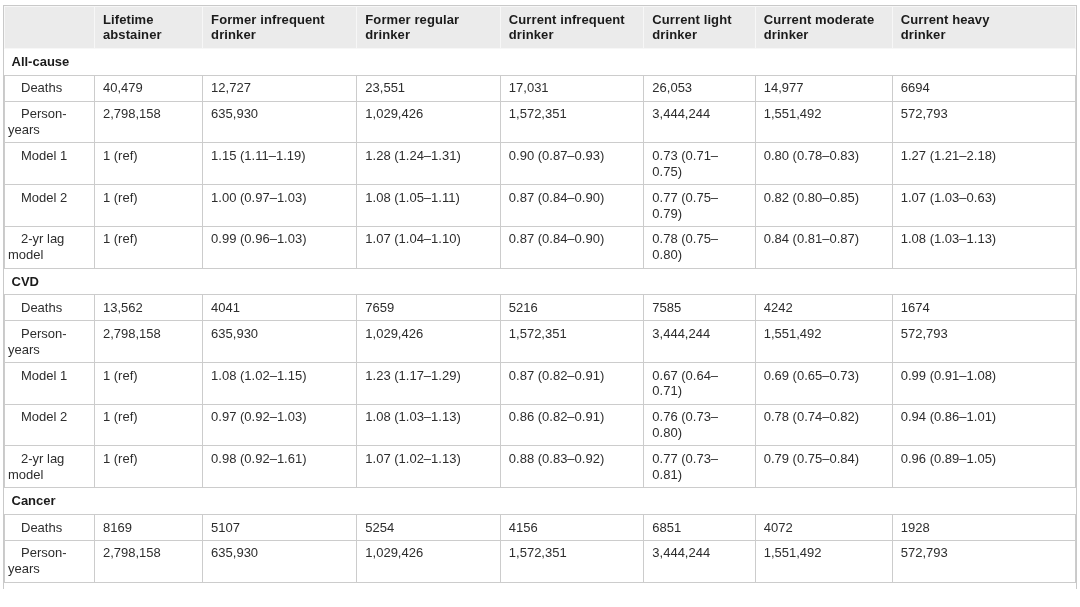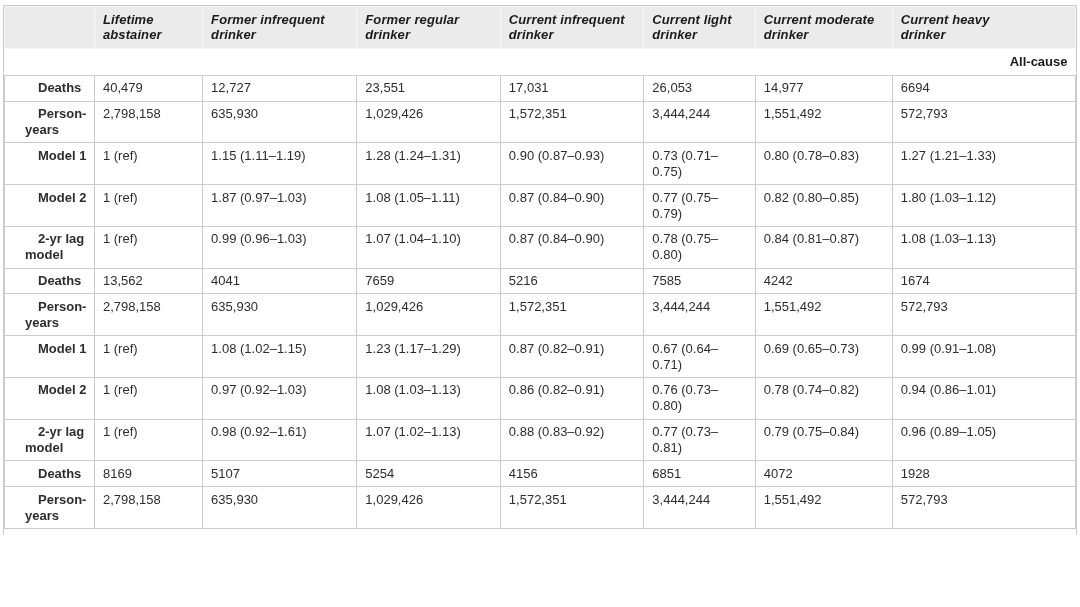--- a/index.html
+++ b/index.html
@@ -25,21 +25,21 @@
     background: #ebebeb;
     text-align: left;
     vertical-align: top;
     font-weight: bold;
     color: #1b1b1b;
     border: 1px solid #f7f7f7;
     padding: 5px 8px 4px 8px;
     line-height: 1.18;
     letter-spacing: 0.1px;
   }
-  thead tr.name-row th { height: 32px; font-style: italic; }
+  thead tr.name-row th { height: 32px; }
   thead tr.name-row th:last-child { padding-right: 60px; }
   thead tr.n-row th {
     border-bottom: 5px solid #9b9b9b;
     padding-top: 3px;
     padding-bottom: 4px;
   }
   thead th i { font-style: italic; }
   tbody td {
     border: 1px solid #cccccc;
     vertical-align: top;
@@ -47,27 +47,25 @@
     padding: 4.5px 8px;
     line-height: 1.22;
   }
   tbody tr.section-row td {
     border-left: none;
     border-right: none;
     font-weight: bold;
     color: #1b1b1b;
     padding: 5px 8px 5px 7px;
     background: #ffffff;
-    text-align: right;
   }
   tbody td.rowlabel {
-    padding-left: 20px;
+    padding-left: 3px;
     padding-right: 3px;
     text-indent: 13px;
-    font-weight: bold;
   }
 </style>
 </head>
 <body>
 
 <div class="table-wrap">
   <table>
     <colgroup>
       <col style="width:8.4%">
       <col style="width:10.1%">
@@ -115,41 +113,44 @@
           <td>572,793</td>
         </tr>
         <tr>
           <td class="rowlabel">Model 1</td>
           <td>1 (ref)</td>
           <td>1.15 (1.11–1.19)</td>
           <td>1.28 (1.24–1.31)</td>
           <td>0.90 (0.87–0.93)</td>
           <td>0.73 (0.71–0.75)</td>
           <td>0.80 (0.78–0.83)</td>
-          <td>1.27 (1.21–1.33)</td>
+          <td>1.27 (1.21–2.18)</td>
         </tr>
         <tr>
           <td class="rowlabel">Model 2</td>
           <td>1 (ref)</td>
-          <td>1.87 (0.97–1.03)</td>
+          <td>1.00 (0.97–1.03)</td>
           <td>1.08 (1.05–1.11)</td>
           <td>0.87 (0.84–0.90)</td>
           <td>0.77 (0.75–0.79)</td>
           <td>0.82 (0.80–0.85)</td>
-          <td>1.80 (1.03–1.12)</td>
+          <td>1.07 (1.03–0.63)</td>
         </tr>
         <tr>
           <td class="rowlabel">2-yr lag model</td>
           <td>1 (ref)</td>
           <td>0.99 (0.96–1.03)</td>
           <td>1.07 (1.04–1.10)</td>
           <td>0.87 (0.84–0.90)</td>
           <td>0.78 (0.75–0.80)</td>
           <td>0.84 (0.81–0.87)</td>
           <td>1.08 (1.03–1.13)</td>
+        </tr>
+        <tr class="section-row">
+          <td colspan="8">CVD</td>
         </tr>
         <tr>
           <td class="rowlabel">Deaths</td>
           <td>13,562</td>
           <td>4041</td>
           <td>7659</td>
           <td>5216</td>
           <td>7585</td>
           <td>4242</td>
           <td>1674</td>
@@ -187,20 +188,23 @@
         <tr>
           <td class="rowlabel">2-yr lag model</td>
           <td>1 (ref)</td>
           <td>0.98 (0.92–1.61)</td>
           <td>1.07 (1.02–1.13)</td>
           <td>0.88 (0.83–0.92)</td>
           <td>0.77 (0.73–0.81)</td>
           <td>0.79 (0.75–0.84)</td>
           <td>0.96 (0.89–1.05)</td>
         </tr>
+        <tr class="section-row">
+          <td colspan="8">Cancer</td>
+        </tr>
         <tr>
           <td class="rowlabel">Deaths</td>
           <td>8169</td>
           <td>5107</td>
           <td>5254</td>
           <td>4156</td>
           <td>6851</td>
           <td>4072</td>
           <td>1928</td>
         </tr>

